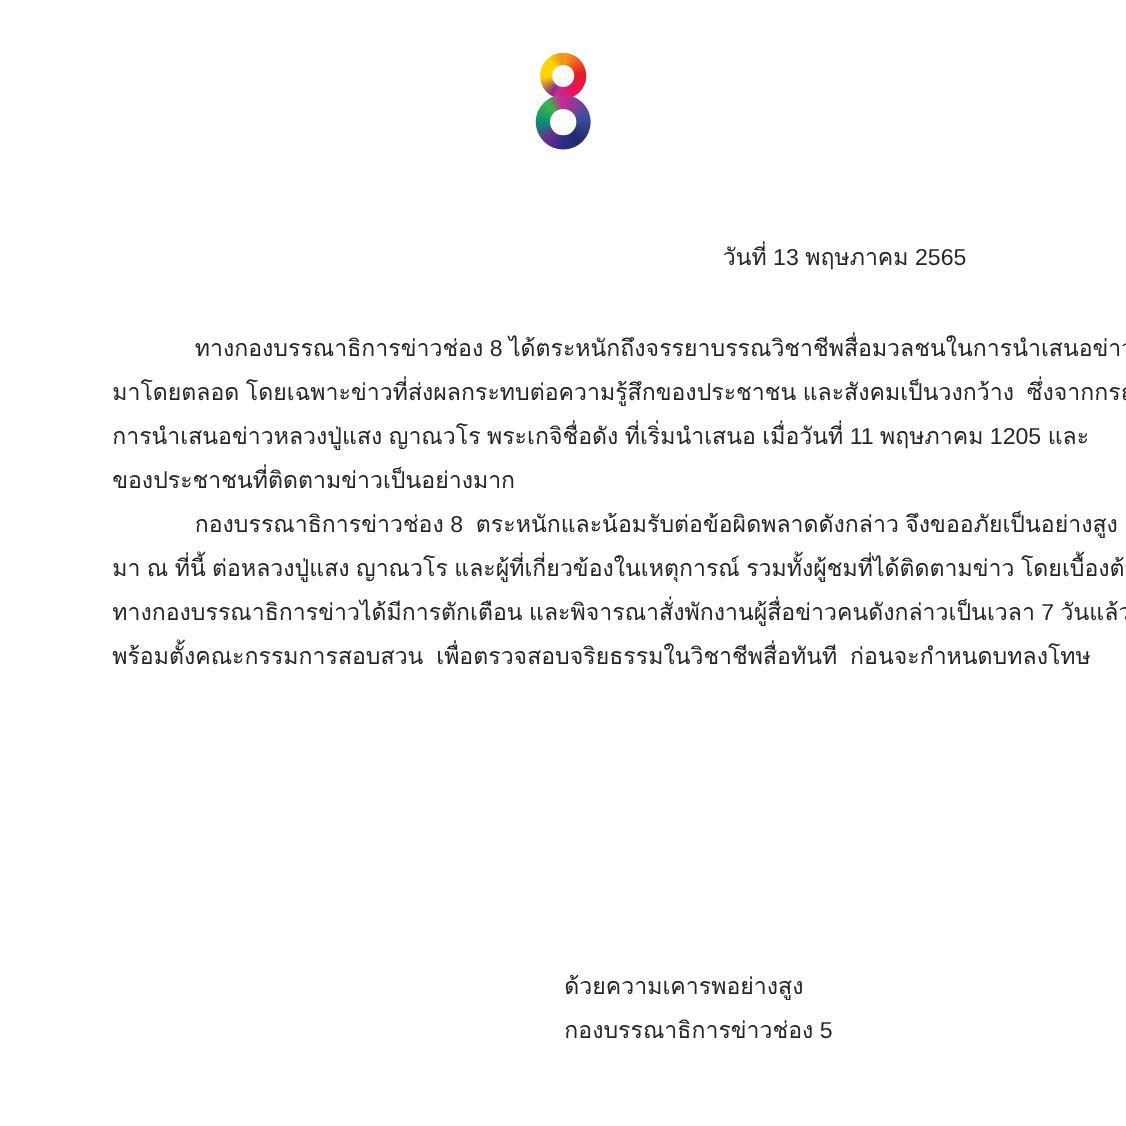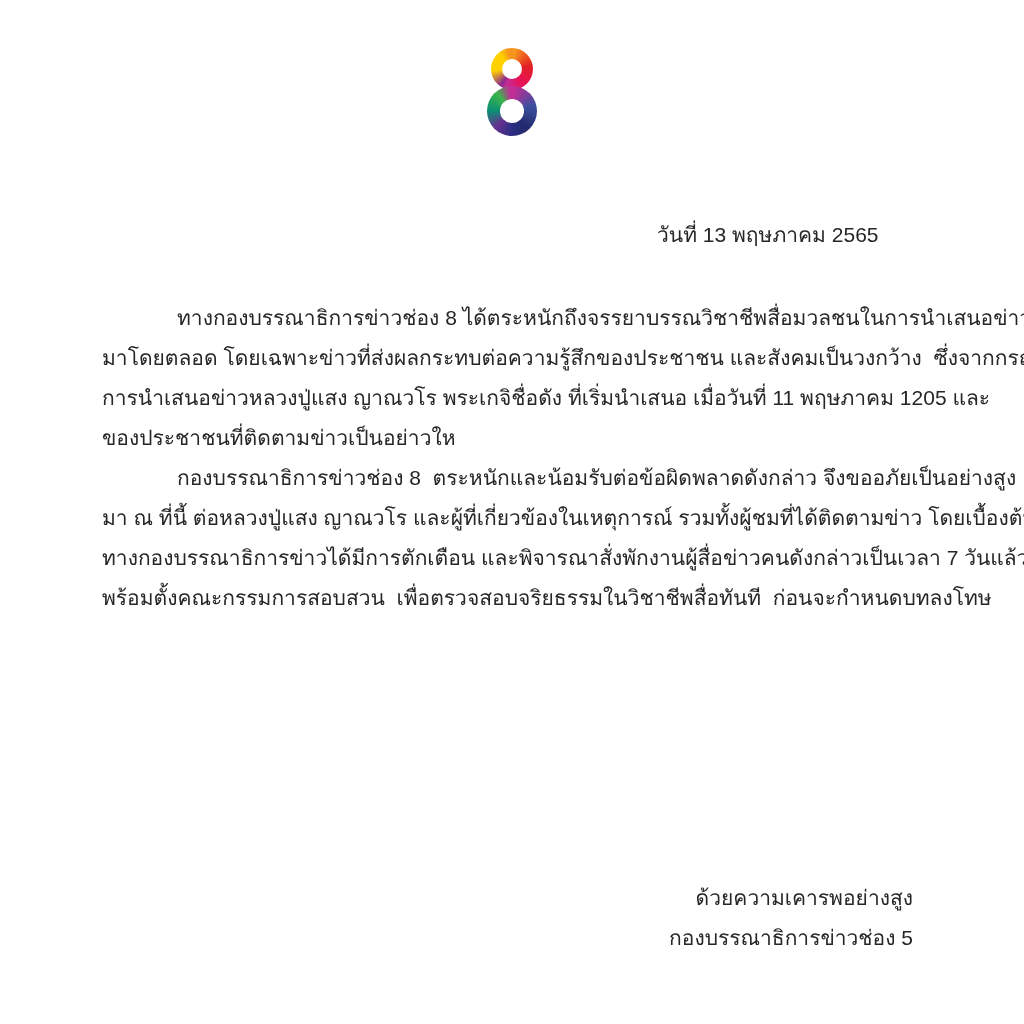--- a/index.html
+++ b/index.html
@@ -58,21 +58,21 @@
     font-size: 21px;
     line-height: 40px;
     white-space: pre;
   }
   .indent { padding-left: 75px; }
   .closing {
     position: absolute;
     top: 878px;
     left: 513px;
     width: 400px;
-    text-align: right;
+    text-align: left;
   }
 </style>
 </head>
 <body>
 
 <div class="page">
 
   <div class="logo">
     <div class="ring ring-top"></div>
     <div class="ring ring-bottom"></div>
@@ -80,21 +80,21 @@
     <div class="hole hole-bottom"></div>
   </div>
 
   <div class="date">วันที่ 13 พฤษภาคม 2565</div>
 
   <div class="body">
     <div class="para">
       <div class="line indent">ทางกองบรรณาธิการข่าวช่อง 8 ได้ตระหนักถึงจรรยาบรรณวิชาชีพสื่อมวลชนในการนำเสนอข่าว</div>
       <div class="line">มาโดยตลอด โดยเฉพาะข่าวที่ส่งผลกระทบต่อความรู้สึกของประชาชน และสังคมเป็นวงกว้าง  ซึ่งจากกรณี</div>
       <div class="line">การนำเสนอข่าวหลวงปู่แสง ญาณวโร พระเกจิชื่อดัง ที่เริ่มนำเสนอ เมื่อวันที่ 11 พฤษภาคม 1205 และ</div>
-      <div class="line">ของประชาชนที่ติดตามข่าวเป็นอย่าวให</div>
+      <div class="line">ของประชาชนที่ติดตามข่าวเป็นอย่างมาก</div>
     </div>
     <div class="para">
       <div class="line indent">กองบรรณาธิการข่าวช่อง 8  ตระหนักและน้อมรับต่อข้อผิดพลาดดังกล่าว จึงขออภัยเป็นอย่างสูง</div>
       <div class="line">มา ณ ที่นี้ ต่อหลวงปู่แสง ญาณวโร และผู้ที่เกี่ยวข้องในเหตุการณ์ รวมทั้งผู้ชมที่ได้ติดตามข่าว โดยเบื้องต้น</div>
       <div class="line">ทางกองบรรณาธิการข่าวได้มีการตักเตือน และพิจารณาสั่งพักงานผู้สื่อข่าวคนดังกล่าวเป็นเวลา 7 วันแล้ว</div>
       <div class="line">พร้อมตั้งคณะกรรมการสอบสวน  เพื่อตรวจสอบจริยธรรมในวิชาชีพสื่อทันที  ก่อนจะกำหนดบทลงโทษ</div>
     </div>
   </div>
 
   <div class="closing">

